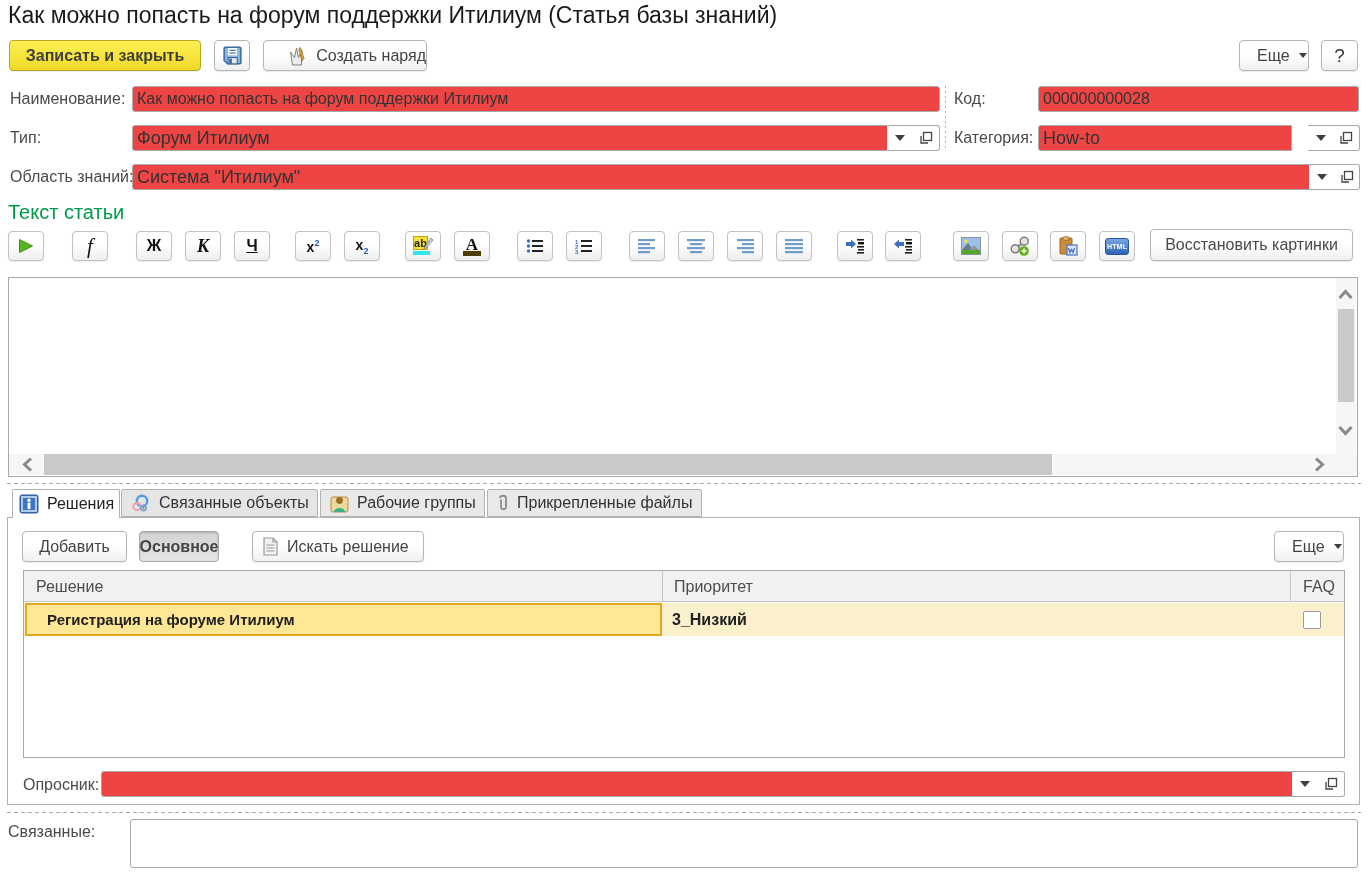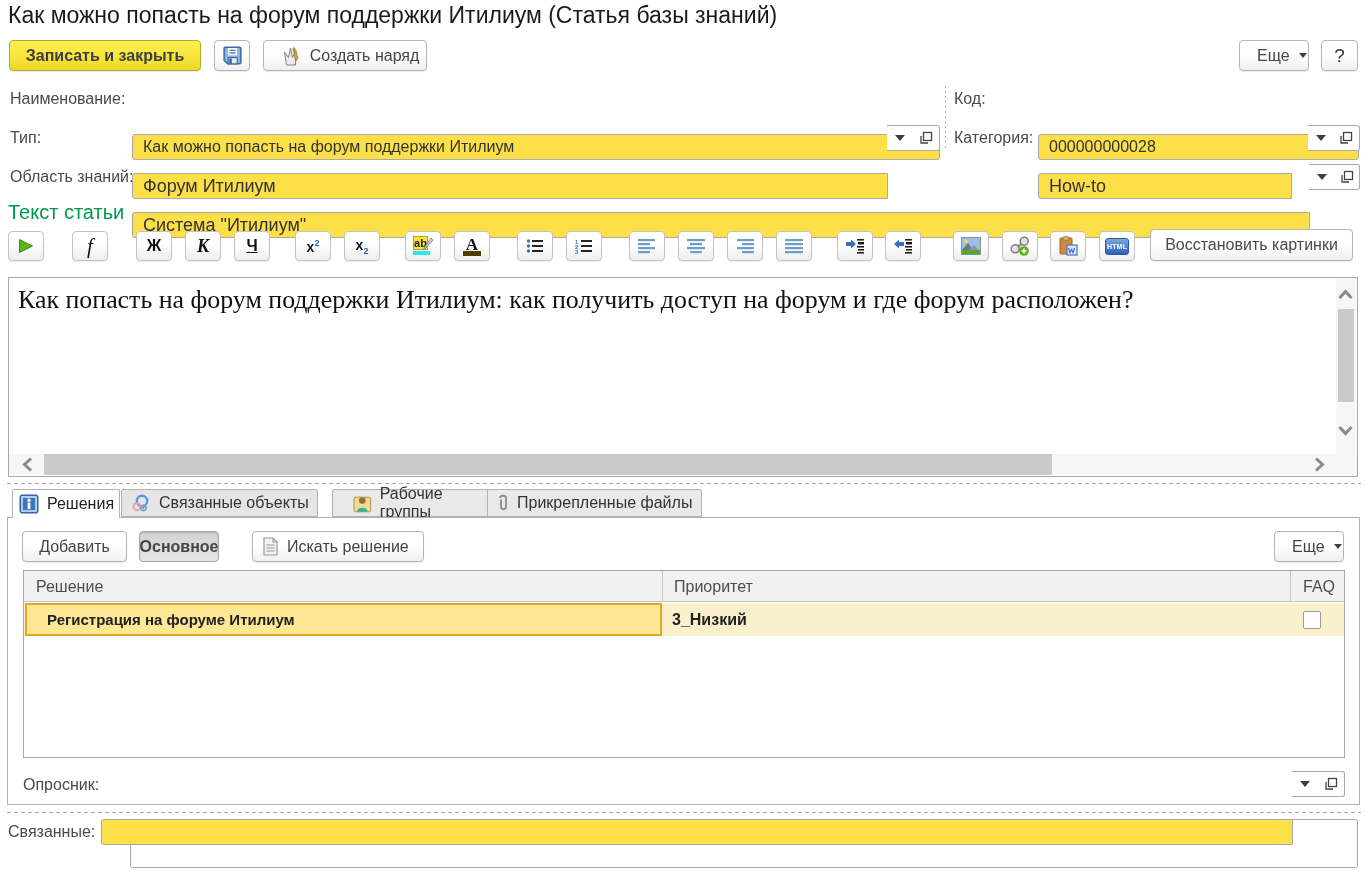--- a/index.html
+++ b/index.html
@@ -1,20 +1,20 @@
 <!DOCTYPE html>
 <html><head>
 <meta charset="utf-8">
 <style>
 * { margin:0; padding:0; box-sizing:border-box; }
 html,body { width:1368px; height:872px; background:#fff; font-family:"Liberation Sans", sans-serif; overflow:hidden; position:relative; }
 .abs { position:absolute; }
 .btn { position:absolute; height:31px; border:1px solid #b5b5b5; border-radius:4px; background:linear-gradient(#ffffff, #ffffff 45%, #f0f0f0); color:#444; font-size:16px; display:flex; align-items:center; justify-content:center; box-shadow:0 1px 1px rgba(0,0,0,0.08); }
 .tbtn { position:absolute; width:36px; height:30px; top:231px; border:1px solid #c2c2c2; border-radius:4px; background:linear-gradient(#ffffff, #ffffff 40%, #eeeeee); display:flex; align-items:center; justify-content:center; box-shadow:0 1px 1px rgba(0,0,0,0.07); }
-.inp { position:absolute; height:26px; border:1px solid #a9a9a9; border-radius:3px; background:#fde047; font-size:16px; color:#333; display:flex; align-items:center; padding-left:10px;margin-top:48px; }
+.inp { position:absolute; height:26px; border:1px solid #a9a9a9; border-radius:3px; background:#ef4444; font-size:16px; color:#333; display:flex; align-items:center; padding-left:4px; }
 .lbl { position:absolute; font-size:16px; color:#4a4a4a; }
 .fbtn { position:absolute; height:26px; border:1px solid #a9a9a9; background:#fff; display:flex; align-items:center; justify-content:center; }
 .tri { width:0; height:0; border-left:5px solid transparent; border-right:5px solid transparent; border-top:6px solid #3f3f3f; }
 .tri2 { display:inline-block; width:0; height:0; border-left:4.5px solid transparent; border-right:4.5px solid transparent; border-top:5.5px solid #3f3f3f; margin-left:9px; }
 </style>
 </head>
 <body>
 
 <div class="abs" style="left:8px; top:2px; font-size:23px; color:#1a1a1a;">Как можно попасть на форум поддержки Итилиум (Статья базы знаний)</div>
 
@@ -22,21 +22,21 @@
 <div class="btn" style="left:214px; top:40px; width:36px;">
 <svg width="19" height="19" viewBox="0 0 20 20">
       <path d="M2.2 1.2 L17.8 1.2 L18.8 2.2 L18.8 17.8 L17.8 18.8 L4.8 18.8 L1.2 15.2 L1.2 2.2 Z" fill="#8db3de" stroke="#3a6ba5" stroke-width="1.6"></path>
       <rect x="5.2" y="2.2" width="9.6" height="7.6" fill="#fff"></rect>
       <line x1="6.8" y1="4.6" x2="13.4" y2="4.6" stroke="#4a7db8" stroke-width="1.4"></line>
       <line x1="6.8" y1="7.4" x2="13.4" y2="7.4" stroke="#4a7db8" stroke-width="1.4"></line>
       <rect x="5.4" y="12.2" width="9.6" height="6.6" fill="#eceade" stroke="#3a6ba5" stroke-width="1.2"></rect>
       <rect x="6.6" y="13.2" width="2.6" height="5.4" fill="#2e5e9e"></rect>
     </svg>
 </div>
-<div class="btn" style="left:263px; top:40px; width:164px; justify-content:center; padding-left:10px;">
+<div class="btn" style="left:263px; top:40px; width:164px; justify-content:flex-end; padding-left:10px;">
 <svg width="22" height="22" viewBox="0 0 22 22" style="margin-right:7px;">
       <path d="M5.5 20 L3.5 7 L7.5 12.5 L9.5 3 L11.5 12.5 L15 5.5 L14.5 20 Z" fill="#ececec" stroke="#7f7f7f" stroke-width="1"></path>
       <path d="M13.5 2.5 L17 13.5 L14.8 16 L11.8 3.8 Z" fill="#d7a33c" stroke="#8a6a20" stroke-width="0.7"></path>
     </svg>
 Создать наряд</div>
 <div class="btn" style="left:1239px; top:40px; width:70px; justify-content:flex-start; padding-left:17px;">Еще<span class="tri2"></span></div>
 <div class="btn" style="left:1321px; top:40px; width:37px; font-size:19px; color:#333;">?</div>
 
 <div class="lbl" style="left:10px; top:90px;">Наименование:</div>
 <div class="inp" style="left:132px; top:86px; width:808px;">Как можно попасть на форум поддержки Итилиум</div>
@@ -221,21 +221,20 @@
     </svg>
   </div>
 <div class="tbtn" style="left:1099px;">
   <div style="width:24px; height:17px; border-radius:3px; background:linear-gradient(#7aa7e0,#2d62b8); border:1px solid #2a55a0; display:flex; align-items:center; justify-content:center;">
       <span style="color:#fff; font-size:7px; font-weight:bold; letter-spacing:0.2px;">HTML</span>
     </div>
 </div>
 <div class="btn" style="left:1150px; top:229px; width:203px; height:32px; font-size:16px; color:#4a4a4a;">Восстановить картинки</div>
 
 <div class="abs" style="left:8px; top:277px; width:1350px; height:200px; border:1px solid #a9a9a9; background:#fff;">
-  <div style="position:absolute; left:9px; top:7px; font-family:'Liberation Serif',serif; font-size:25.9px; color:#111;">Как попасть на форум поддержки Итилиум: как получить доступ на форум и где форум расположен?</div>
 
   <div style="position:absolute; right:1px; top:0px; width:20px; height:177px; background:#f6f6f6;">
     <svg width="17" height="11" viewBox="0 0 17 11" style="position:absolute; left:1px; top:11px;">
         <path d="M2.5 9 L8.5 2.5 L14.5 9" fill="none" stroke="#8a8a8a" stroke-width="3"></path>
       </svg>
     <div style="position:absolute; left:2px; top:31px; width:16px; height:93px; background:#c9c9c9;"></div>
     <svg width="17" height="11" viewBox="0 0 17 11" style="position:absolute; left:1px; top:147px;">
         <path d="M2.5 2 L8.5 8.5 L14.5 2" fill="none" stroke="#8a8a8a" stroke-width="3"></path>
       </svg>
   </div>
@@ -264,21 +263,21 @@
 </div>
 <div class="abs" style="left:121px; top:489px; width:197px; height:28px; border:1px solid #b2b2b2; border-radius:2px 2px 0 0; background:#e5e5e5; display:flex; align-items:center; padding-left:9px;">
   <svg width="20" height="20" viewBox="0 0 20 20">
       <circle cx="11" cy="8" r="5.2" fill="none" stroke="#4d9ae8" stroke-width="2.4"></circle>
       <circle cx="6" cy="13.5" r="3.6" fill="none" stroke="#f0a0a8" stroke-width="2"></circle>
       <circle cx="12.5" cy="15" r="2.6" fill="none" stroke="#7a9fd4" stroke-width="1.6"></circle>
       <circle cx="12.5" cy="15" r="1" fill="#58b033"></circle>
     </svg>
   <span style="font-size:16px; color:#333; margin-left:8px;">Связанные объекты</span>
 </div>
-<div class="abs" style="left:320px; top:489px; width:165px; height:28px; border:1px solid #b2b2b2; border-radius:2px 2px 0 0; background:#e9e9e9; display:flex; align-items:center; padding-left:20px;margin-left:12px;">
+<div class="abs" style="left:320px; top:489px; width:165px; height:28px; border:1px solid #b2b2b2; border-radius:2px 2px 0 0; background:#e9e9e9; display:flex; align-items:center; padding-left:9px;">
   <svg width="19" height="19" viewBox="0 0 19 19">
       <rect x="1" y="3" width="17" height="15" rx="2" fill="#ecd9a0" stroke="#b98f3e" stroke-width="1"></rect>
       <circle cx="9.5" cy="6.5" r="3.4" fill="#9c6f28"></circle>
       <path d="M4 18 C4 12.5 15 12.5 15 18 Z" fill="#35b585"></path>
     </svg>
   <span style="font-size:16px; color:#333; margin-left:8px;">Рабочие группы</span>
 </div>
 <div class="abs" style="left:487px; top:489px; width:215px; height:28px; border:1px solid #b2b2b2; border-radius:2px 2px 0 0; background:#e9e9e9; display:flex; align-items:center; padding-left:9px;">
   <svg width="12" height="20" viewBox="0 0 12 20">
       <path d="M3 5 C3 2 9 2 9 5 L9 14 C9 17 4 17 4 14 L4 6.5" fill="none" stroke="#8c8c8c" stroke-width="1.8"></path>

